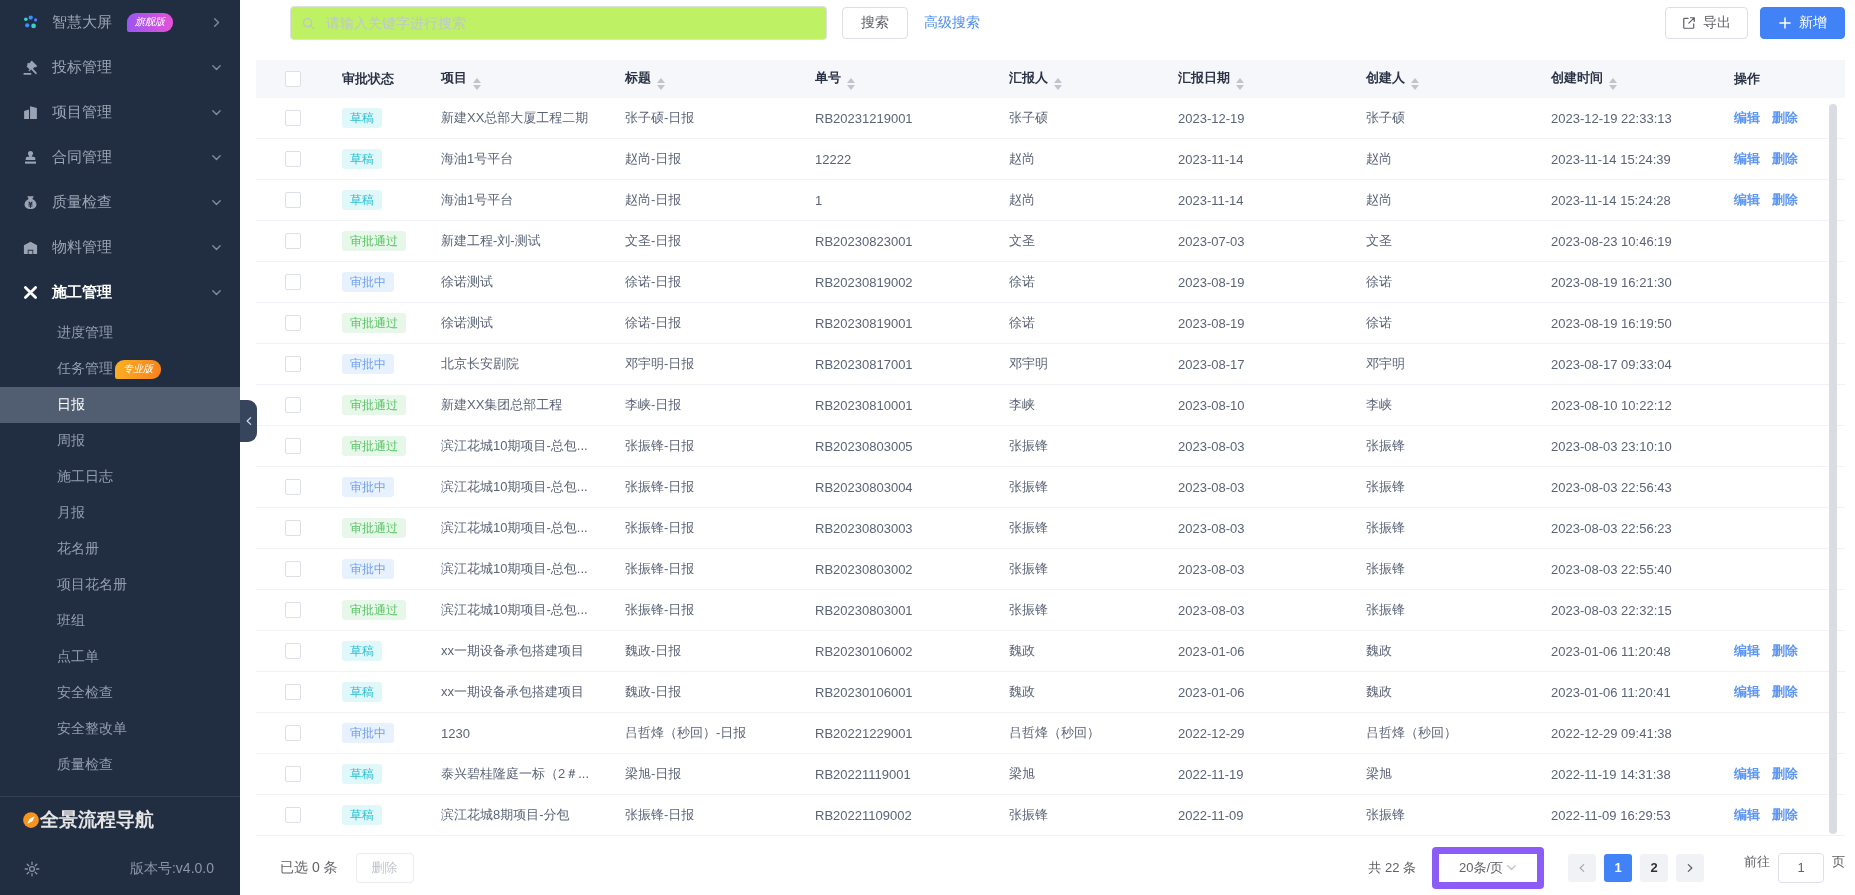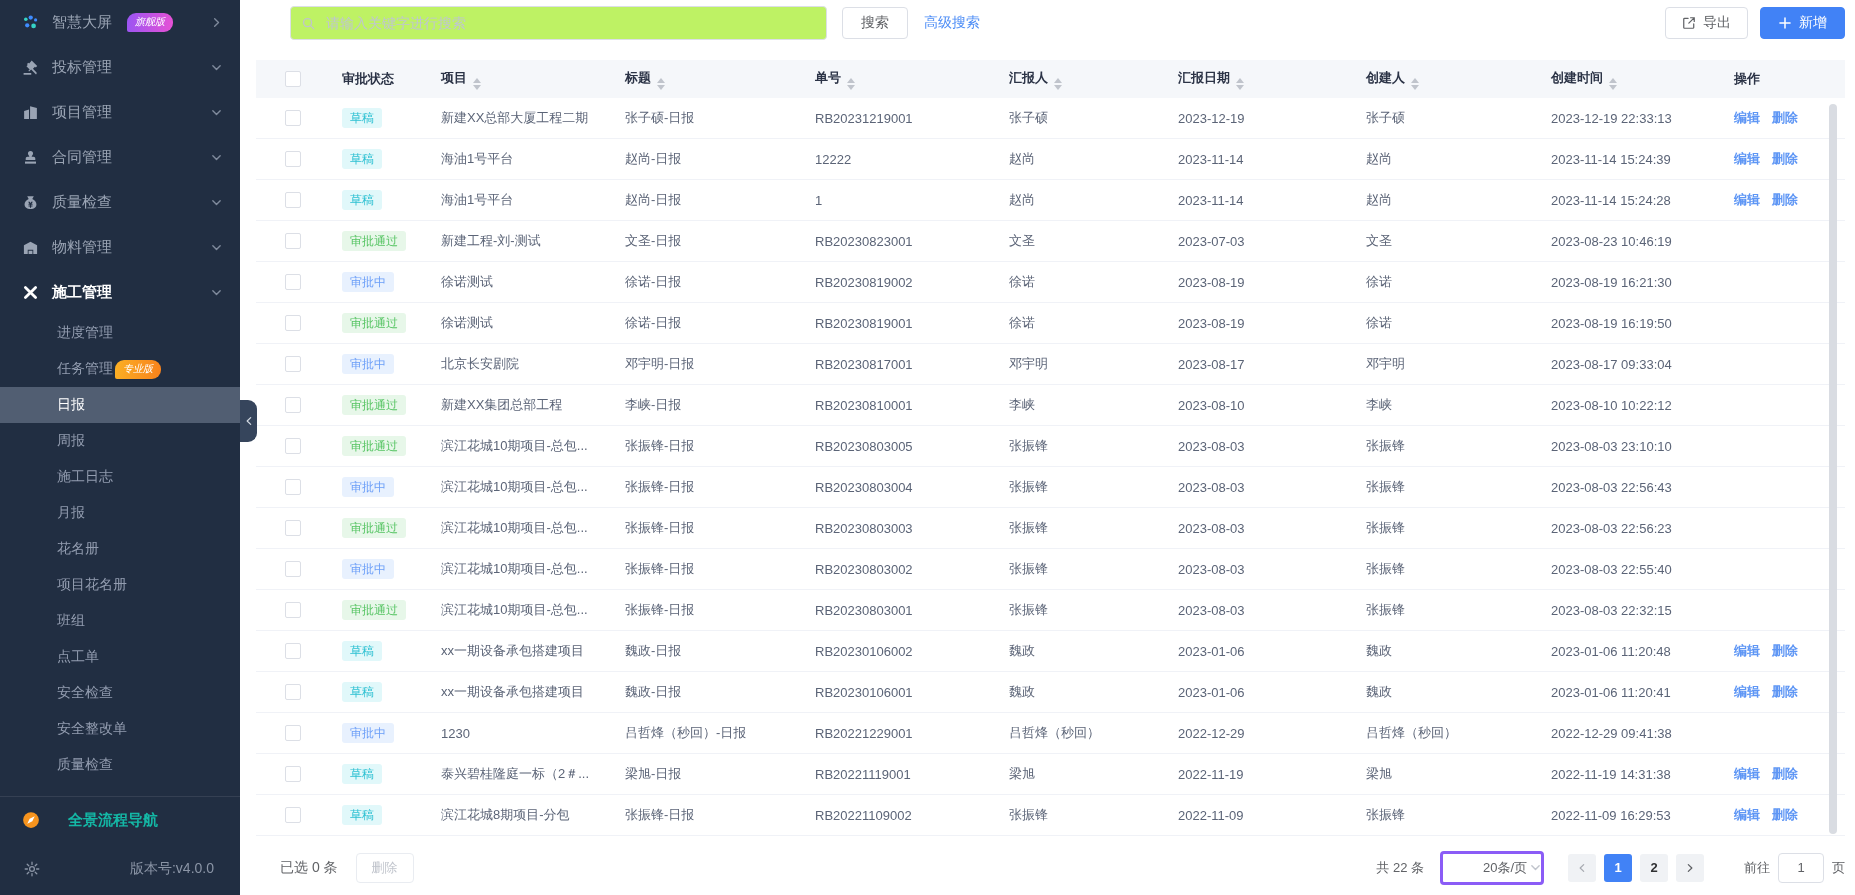--- a/index.html
+++ b/index.html
@@ -20,22 +20,22 @@
   .arrow.right svg{transform:rotate(-90deg);}
   .nav-badge{font-size:10px;font-style:italic;color:#fff;padding:2px 8px 3px;
     border-radius:9px 9px 9px 2px;margin-left:2px;white-space:nowrap;}
   .nav-badge.premium{background:linear-gradient(95deg,#9a55f3,#e751d5);}
   .nav-badge.pro{background:linear-gradient(95deg,#fbaf24,#f8821c);}
   .submenu{display:flex;flex-direction:column;}
   .sub-item{height:36px;display:flex;align-items:center;padding-left:57px;
     color:#939db0;font-size:14px;cursor:pointer;flex:none;}
   .sub-item.active{background:#515e72;color:#fff;}
   .sidebar-footer{margin-top:auto;border-top:1px solid rgba(255,255,255,.09);}
-  .nav-footer{height:46px;display:flex;align-items:center;gap:28px;padding:0 22px;
-    color:#14b8a6;font-weight:bold;font-size:15px;cursor:pointer;}
+  .nav-footer{height:46px;display:flex;align-items:center;gap:0;padding:0 22px;
+    color:#e5e5e5;font-weight:bold;font-size:19px;cursor:pointer;}
   .nav-footer .ic{width:18px;height:18px;}
   .version-row{height:52px;display:flex;align-items:center;justify-content:space-between;
     padding:0 26px 0 24px;color:#8b95a6;font-size:14px;}
   .version-row .ic{width:16px;height:16px;}
   .collapse-tab{position:absolute;left:240px;top:400px;width:17px;height:42px;
     background:#36455c;border-radius:0 9px 9px 0;display:flex;align-items:center;
     justify-content:center;color:#cfd6df;cursor:pointer;z-index:6;}
   .collapse-tab svg{width:10px;height:10px;transform:rotate(90deg);}
   
   .main{position:absolute;left:240px;top:0;right:0;bottom:0;display:flex;
@@ -76,34 +76,34 @@
   .badge.pending{background:#e8f1fe;color:#6b9ef8;}
   .lnk{color:#5e96f5;cursor:pointer;margin-right:12px;font-weight:bold;}
   .table-scrollbar{position:absolute;right:8px;top:44px;bottom:6px;width:8px;
     border-radius:4px;background:#d9dce2;cursor:pointer;}
   
   .list-footer{flex:1;display:flex;align-items:center;font-size:13px;color:#606266;}
   .selected-text{margin-left:24px;font-size:14px;}
   .btn-del{margin-left:18px;height:30px;padding:0 15px;border:1px solid #e9ecf1;
     color:#c0c4cc;cursor:not-allowed;font-size:13px;}
   .total-text{margin-left:auto;font-size:13px;color:#606266;}
-  .page-size{margin-left:16px;width:98px;height:28px;border:3px solid #8b5cf6;border-radius:4px;
-    display:inline-flex;align-items:center;justify-content:flex-end;gap:3px;font-size:13px;
+  .page-size{margin-left:16px;width:98px;height:28px;border:7px solid #8b5cf6;border-radius:4px;
+    display:inline-flex;align-items:center;justify-content:center;gap:3px;font-size:13px;
     color:#606266;cursor:pointer;background:#fff;}
   .page-size .arrow{color:#c0c4cc;display:flex;}
   .pager{display:flex;align-items:center;margin-left:20px;}
   .pg{min-width:28px;height:28px;margin:0 4px;border-radius:3px;background:#f0f2f5;
     display:inline-flex;align-items:center;justify-content:center;font-size:13px;
     color:#303133;font-weight:bold;cursor:pointer;}
   .pg.active{background:#4182f6;color:#fff;}
   .pg.nav{color:#a8abb2;}
   .pg.nav svg{width:10px;height:10px;}
   .pg.prev svg{transform:rotate(90deg);}
   .pg.next svg{transform:rotate(-90deg);color:#606266;}
-  .goto{margin-left:36px;display:flex;align-items:center;gap:8px;font-size:13px;color:#606266;}
+  .goto{margin-left:36px;display:flex;align-items:flex-start;gap:8px;font-size:13px;color:#606266;}
   .goto input{width:40px;height:26px;border:1px solid #dcdfe6;border-radius:4px;
     text-align:center;font-size:13px;color:#606266;outline:none;font-family:inherit;}
 </style>
 </head>
 <body>
 
 <svg width="0" height="0" style="position:absolute" aria-hidden="true">
   <defs>
     <symbol id="i-dashboard" viewBox="0 0 16 16">
       <circle cx="3.6" cy="5" r="1.7" fill="#35d3c7"></circle>

